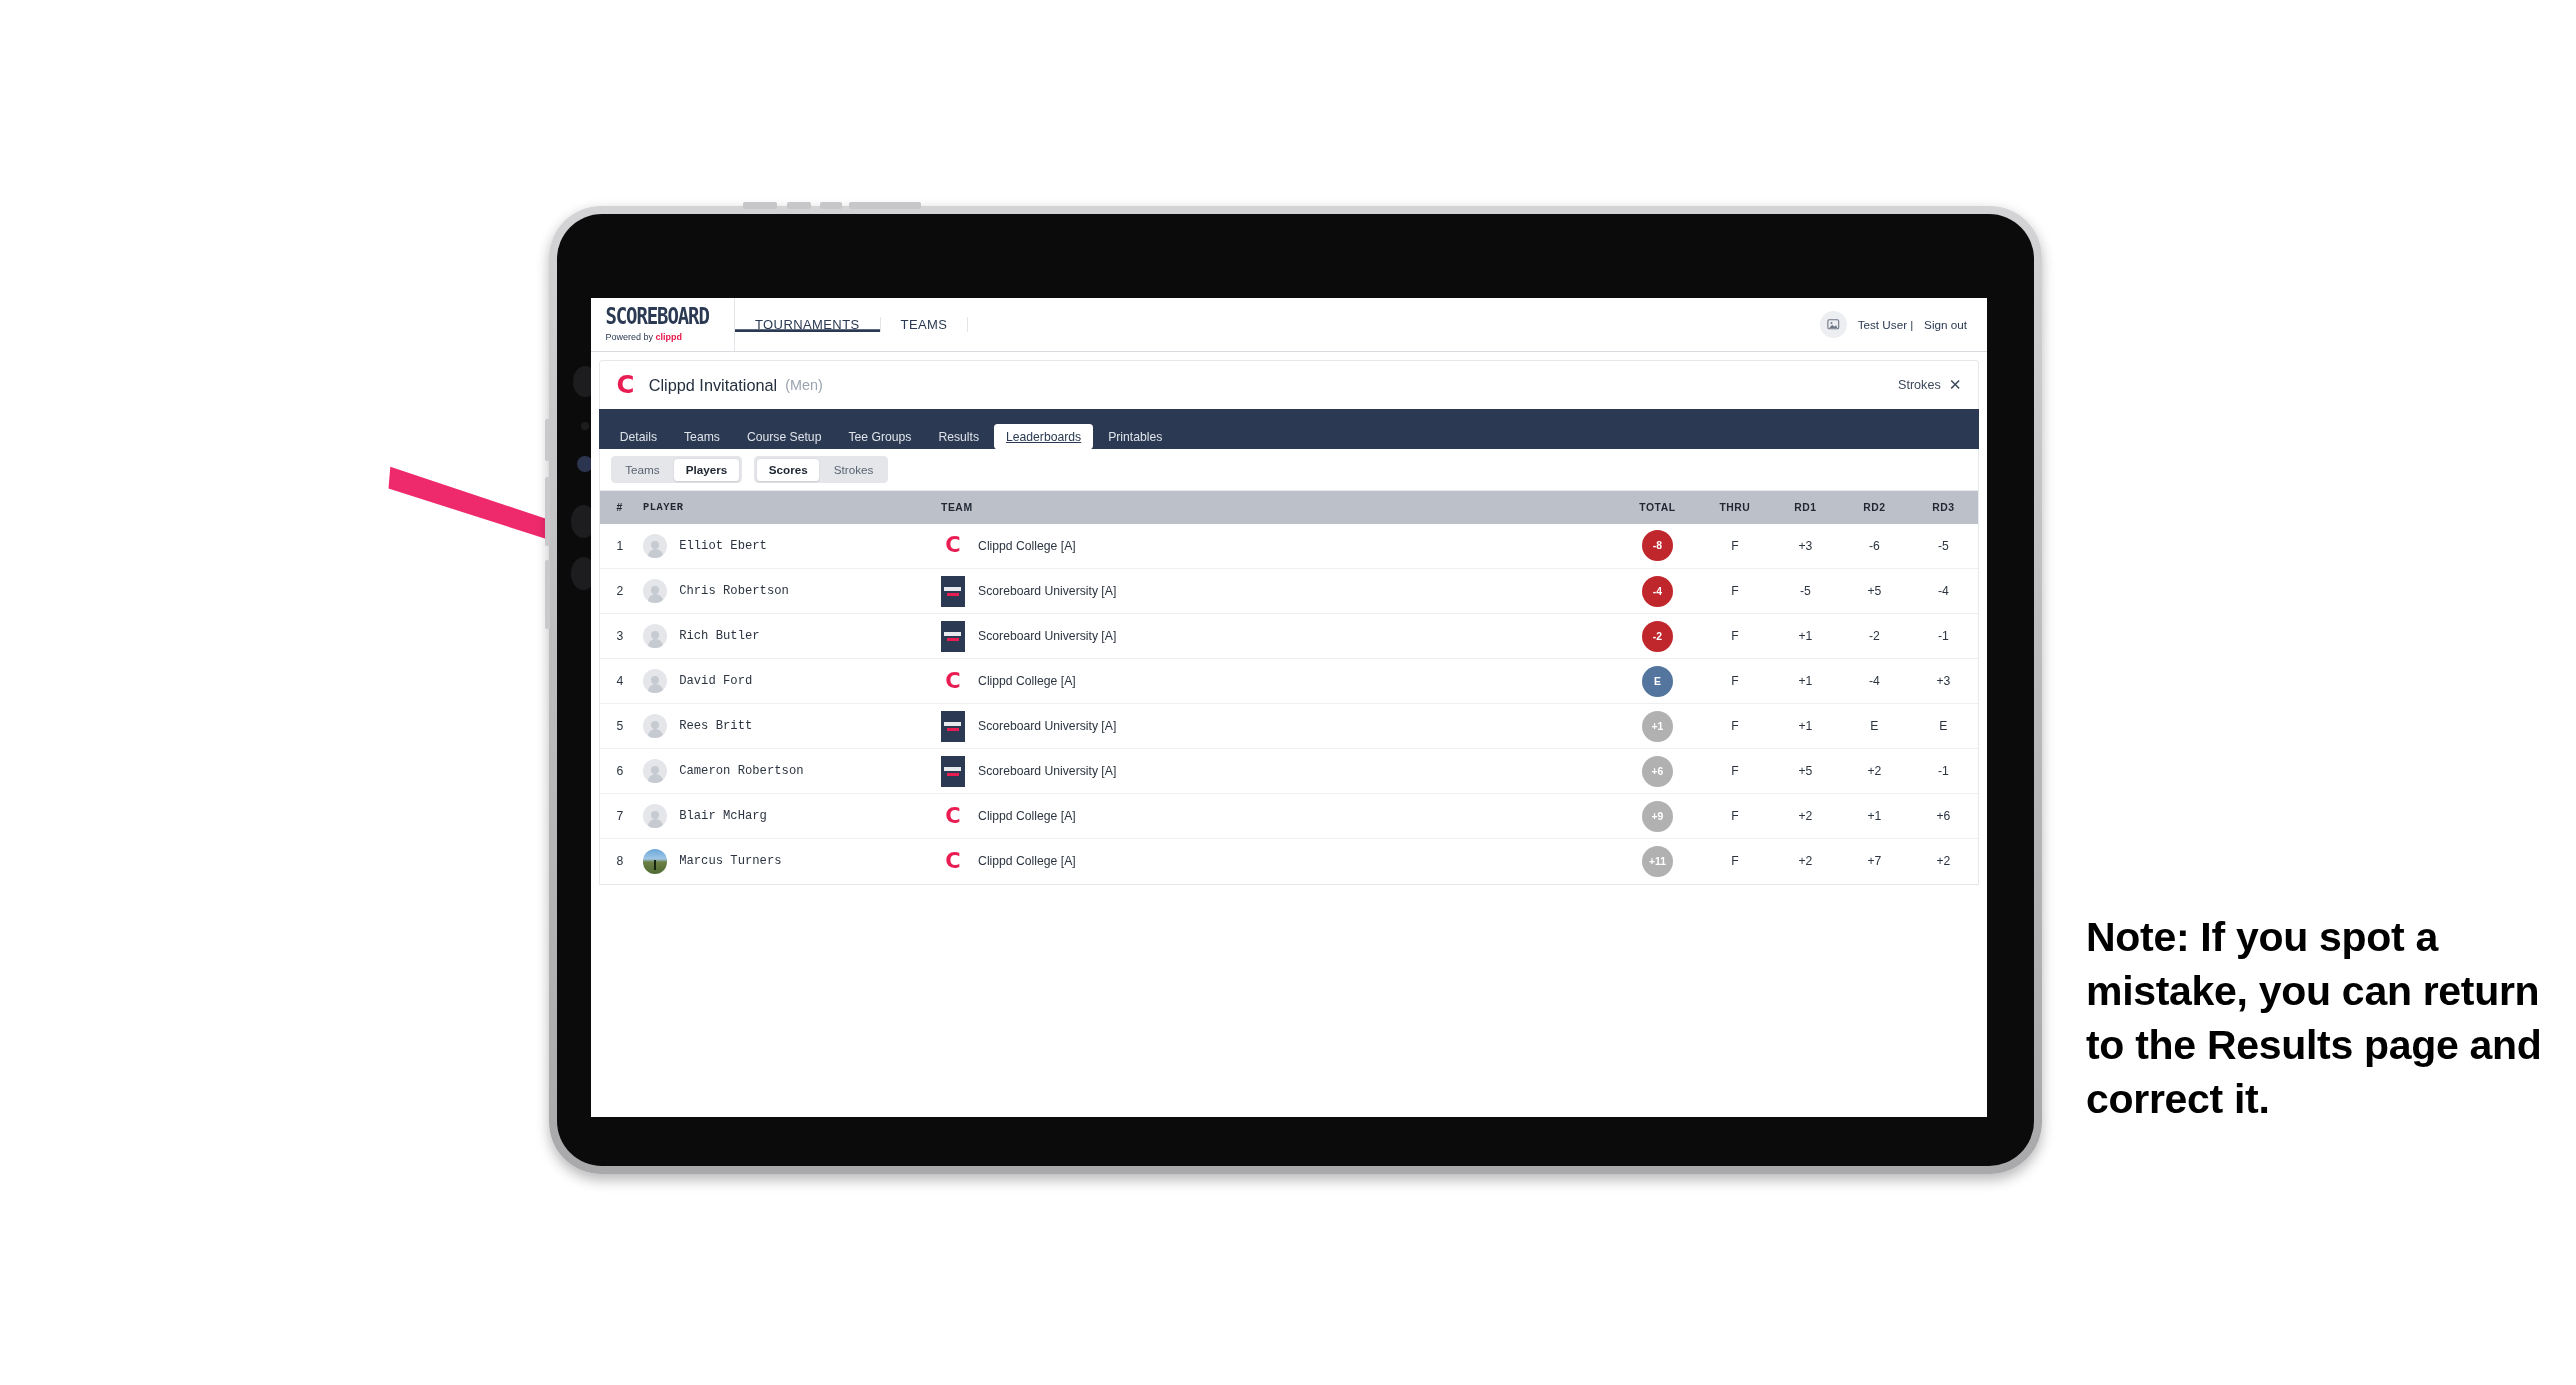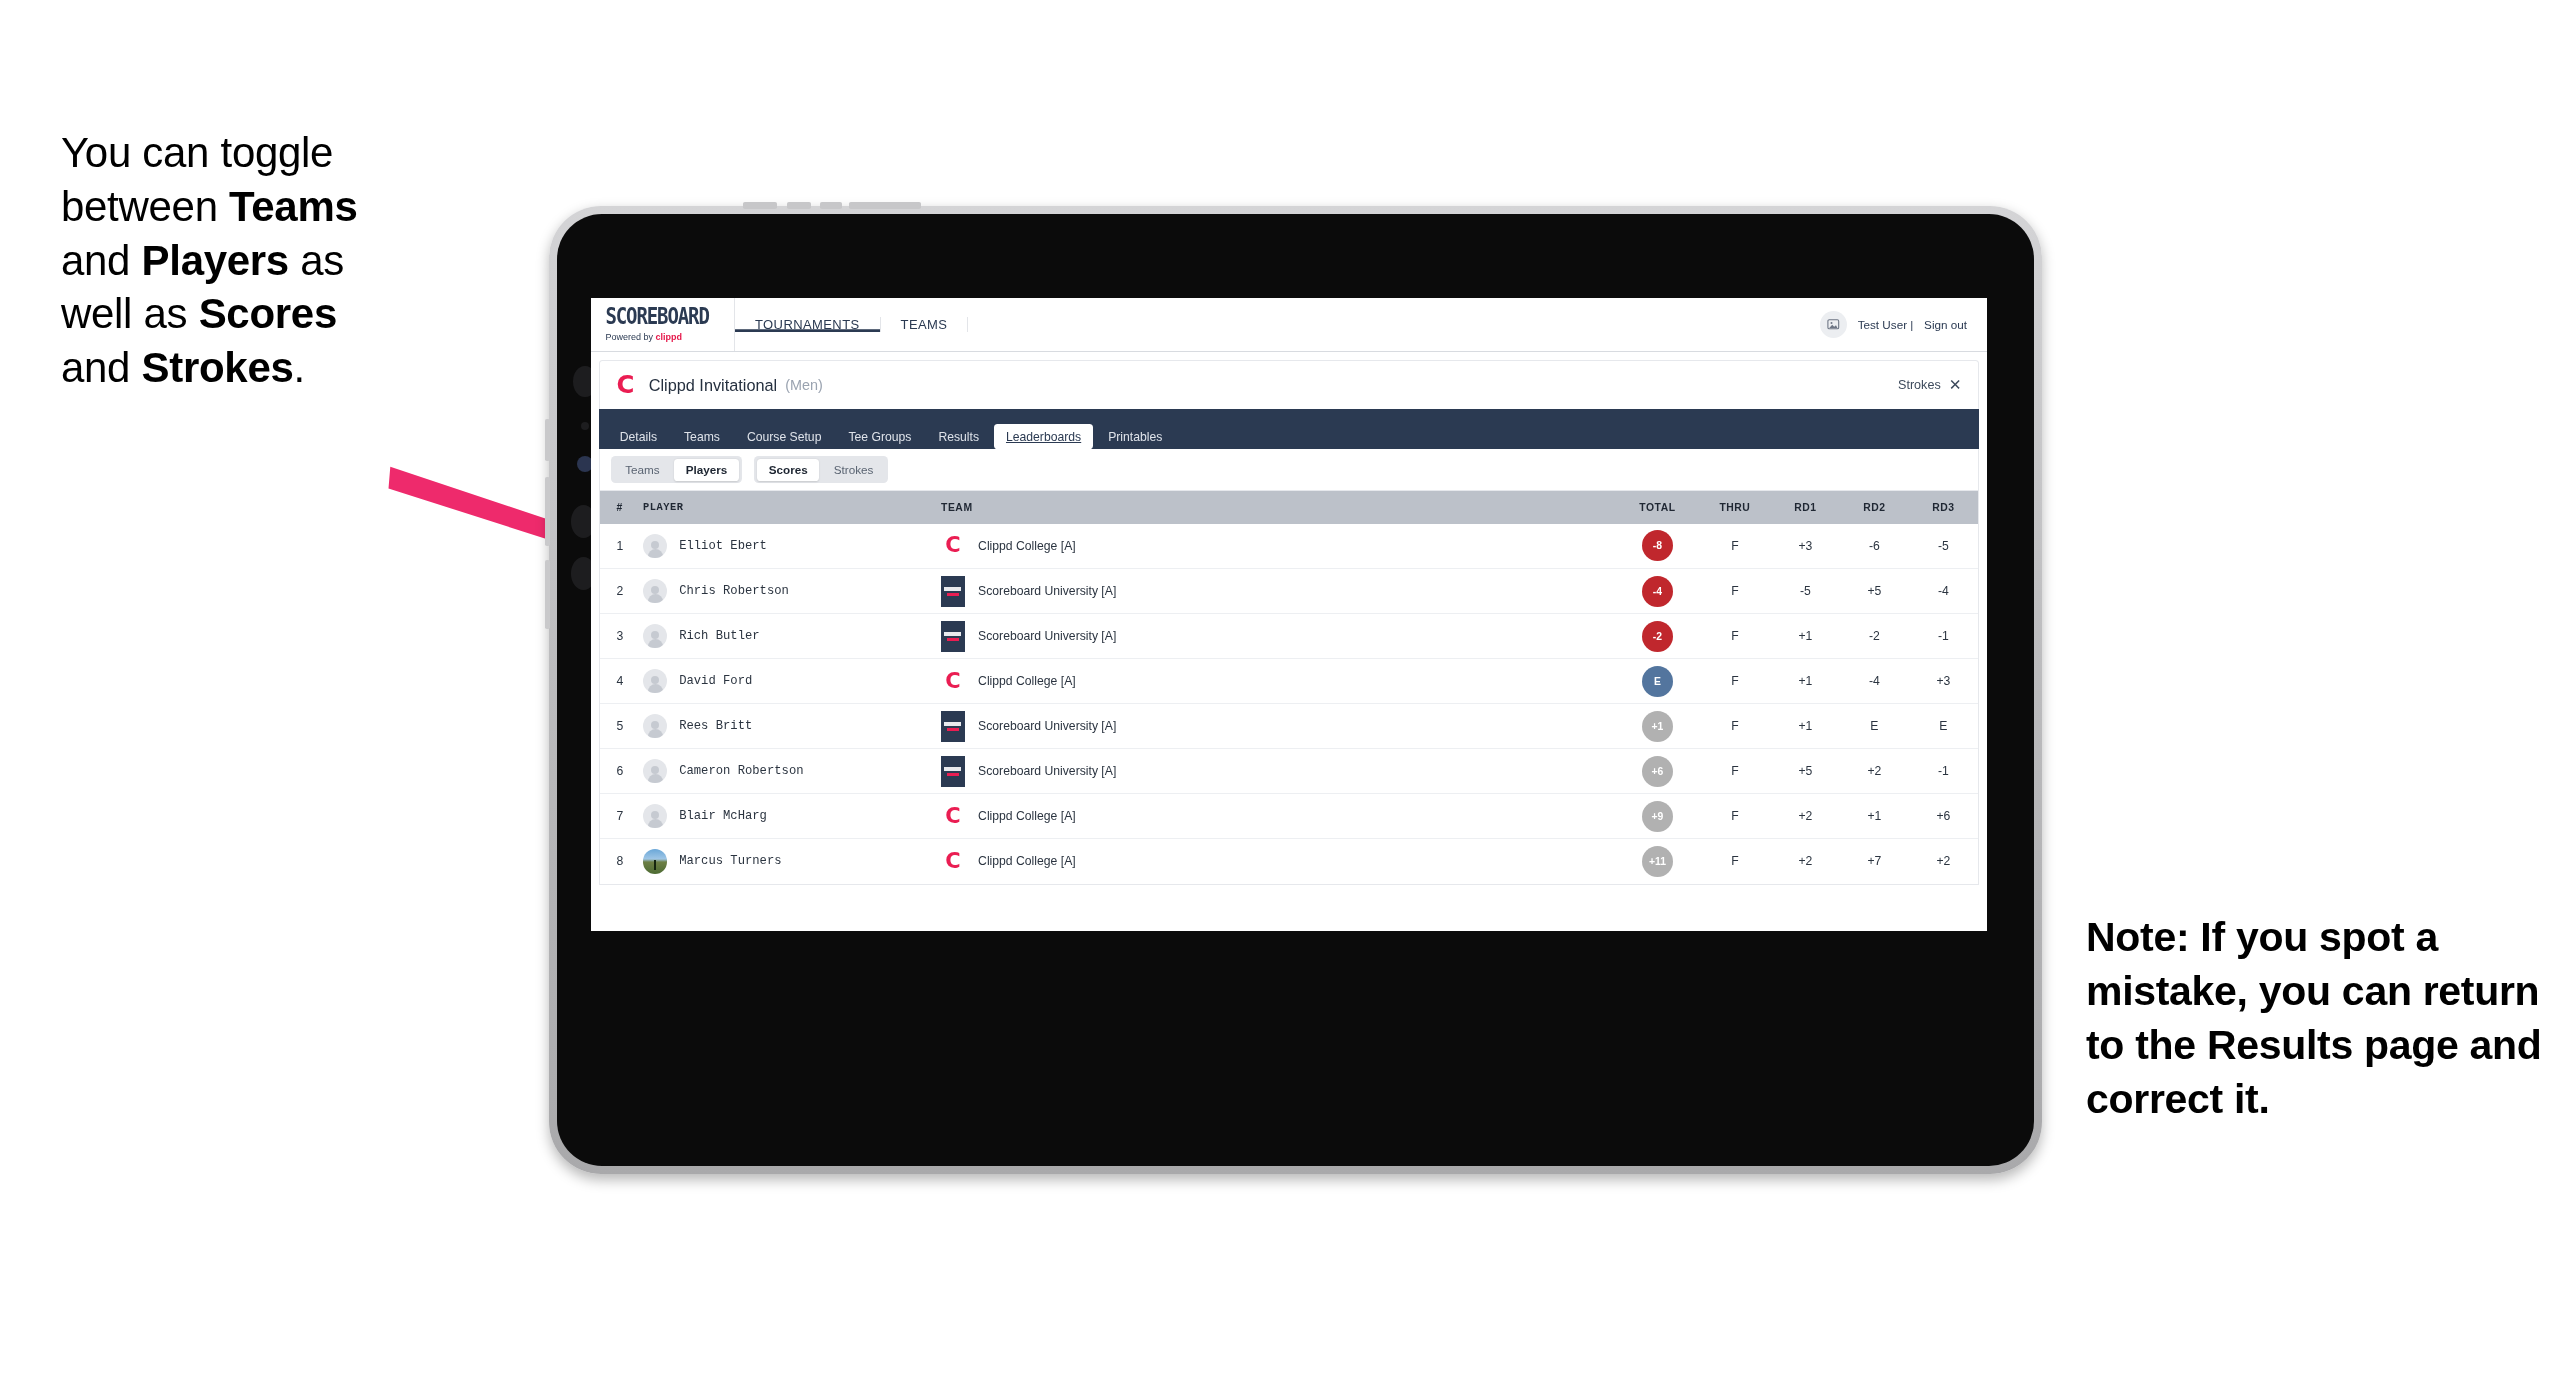--- a/index.html
+++ b/index.html
@@ -71,21 +71,21 @@
   .bd1 { left: 16.3px; top: 152px; width: 23.5px; height: 31px; }
   .bd2 { left: 23.5px; top: 208px; width: 8.1px;  height: 8.1px; }
   .bd3 { left: 20px; top: 242px; width: 16.3px; height: 16.3px; background: #2b3550; }
   .bd4 { left: 14.4px; top: 291px; width: 25px; height: 32.5px; }
   .bd5 { left: 14.4px; top: 343px; width: 25px; height: 32.5px; }
 
   
   .screen {
     position: absolute;
     left: 591px; top: 298px;
-    width: 1396px; height: 633px;
+    width: 1396px; height: 819px;
     background: #ffffff;
     overflow: hidden;
   }
 
   
   .topbar {
     height: 54px; background: #fff;
     display: flex; align-items: stretch;
     border-bottom: 0.9px solid #d8dbe0;
     position: relative;
@@ -216,27 +216,20 @@
   }
   .badge.red  { background: #c0272d; }
   .badge.blue { background: #53759e; }
   .badge.gray { background: #b1b1b1; }
 </style>
 </head>
 <body>
 
 <div class="stage">
 
-  <div class="note-left">
-    <span>You can toggle</span><br>
-    <span>between </span><b>Teams</b><br>
-    <span>and </span><b>Players</b><span> as</span><br>
-    <span>well as </span><b>Scores</b><br>
-    <span>and </span><b>Strokes</b><span>.</span>
-  </div>
 
   <svg class="arrow" viewBox="0 0 300 150">
     <polygon points="2,22 200,88 212,58 290,108 198,140 206,112 0,46" fill="#EE2A6C"></polygon>
   </svg>
 
   <div class="tablet">
     <div class="top-btn tb1"></div>
     <div class="top-btn tb2"></div>
     <div class="top-btn tb3"></div>
     <div class="top-btn tb4"></div>

